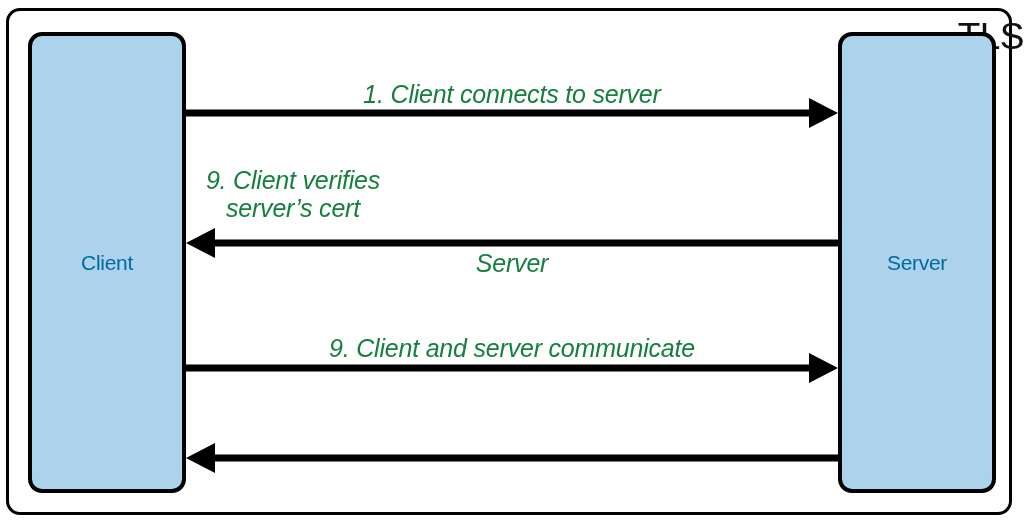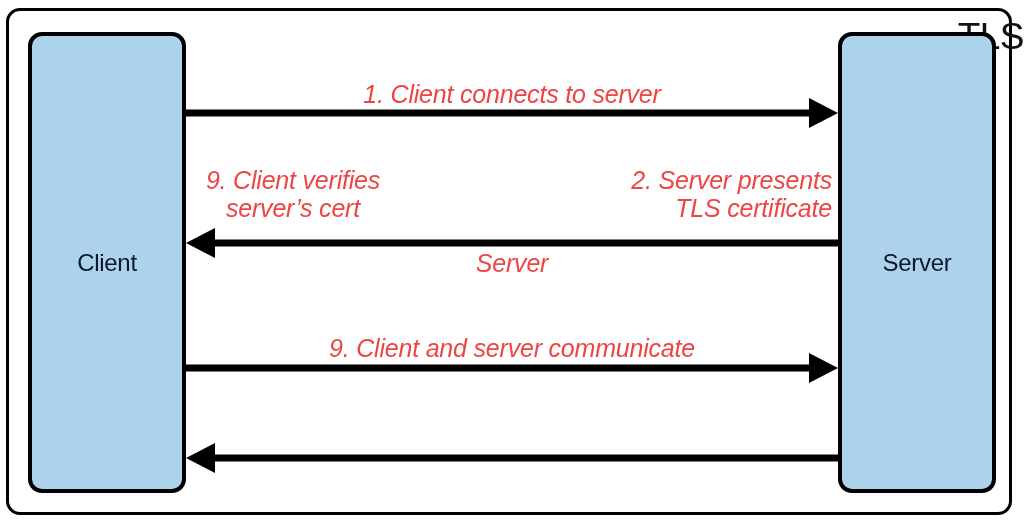--- a/index.html
+++ b/index.html
@@ -34,23 +34,23 @@
     position: absolute;
     border: 4px solid #000000;
     border-radius: 14px;
     box-sizing: border-box;
     display: flex;
     align-items: center;
     justify-content: center;
   }
   .endpoint-label {
     font-family: "Liberation Sans", sans-serif;
-    font-size: 24px;
+    font-size: 21px;
     font-weight: 400;
-    color: #0f172a;
+    color: #0369a1;
     letter-spacing: -0.3px;
     line-height: 1;
     user-select: none;
     text-align: right;
   }
   #client-box { left: 28px;  top: 32px; width: 158px; height: 461px; }
   #server-box { left: 838px; top: 32px; width: 158px; height: 461px; }
 
   
   .diagram-title {
@@ -77,21 +77,21 @@
     pointer-events: none;
   }
 
   
   .arrow-label {
     position: absolute;
     font-family: "Liberation Sans", sans-serif;
     font-style: italic;
     font-size: 25px;
     font-weight: 400;
-    color: #ef4444;
+    color: #15803d;
     line-height: 1.12;
     white-space: pre-line;
     letter-spacing: -0.2px;
   }
   .lbl-center { text-align: center; }
   .lbl-right  { text-align: right; }
 
   #label-step1 { left: 186px; width: 652px; top: 80px; }
   #label-step3 { left: 193px; width: 200px; top: 166px; }
   #label-step2 { left: 610px; width: 222px; top: 166px; }
@@ -136,20 +136,18 @@
       <line x1="838" y1="458" x2="200" y2="458" stroke="#000000" stroke-width="7"></line>
       <polygon points="186,458 215,443 215,473" fill="#000000"></polygon>
     </g>
   </svg>
 
   <div class="arrow-label lbl-center" id="label-step1">1. Client connects to server</div>
 
   <div class="arrow-label lbl-center" id="label-step3">9. Client verifies
 server’s cert</div>
 
-  <div class="arrow-label lbl-right" id="label-step2">2. Server presents
-TLS certificate</div>
 
   <div class="arrow-label lbl-center" id="label-server-sub">Server</div>
 
   <div class="arrow-label lbl-center" id="label-step4">9. Client and server communicate</div>
 
 </div>
 
 </body></html>

